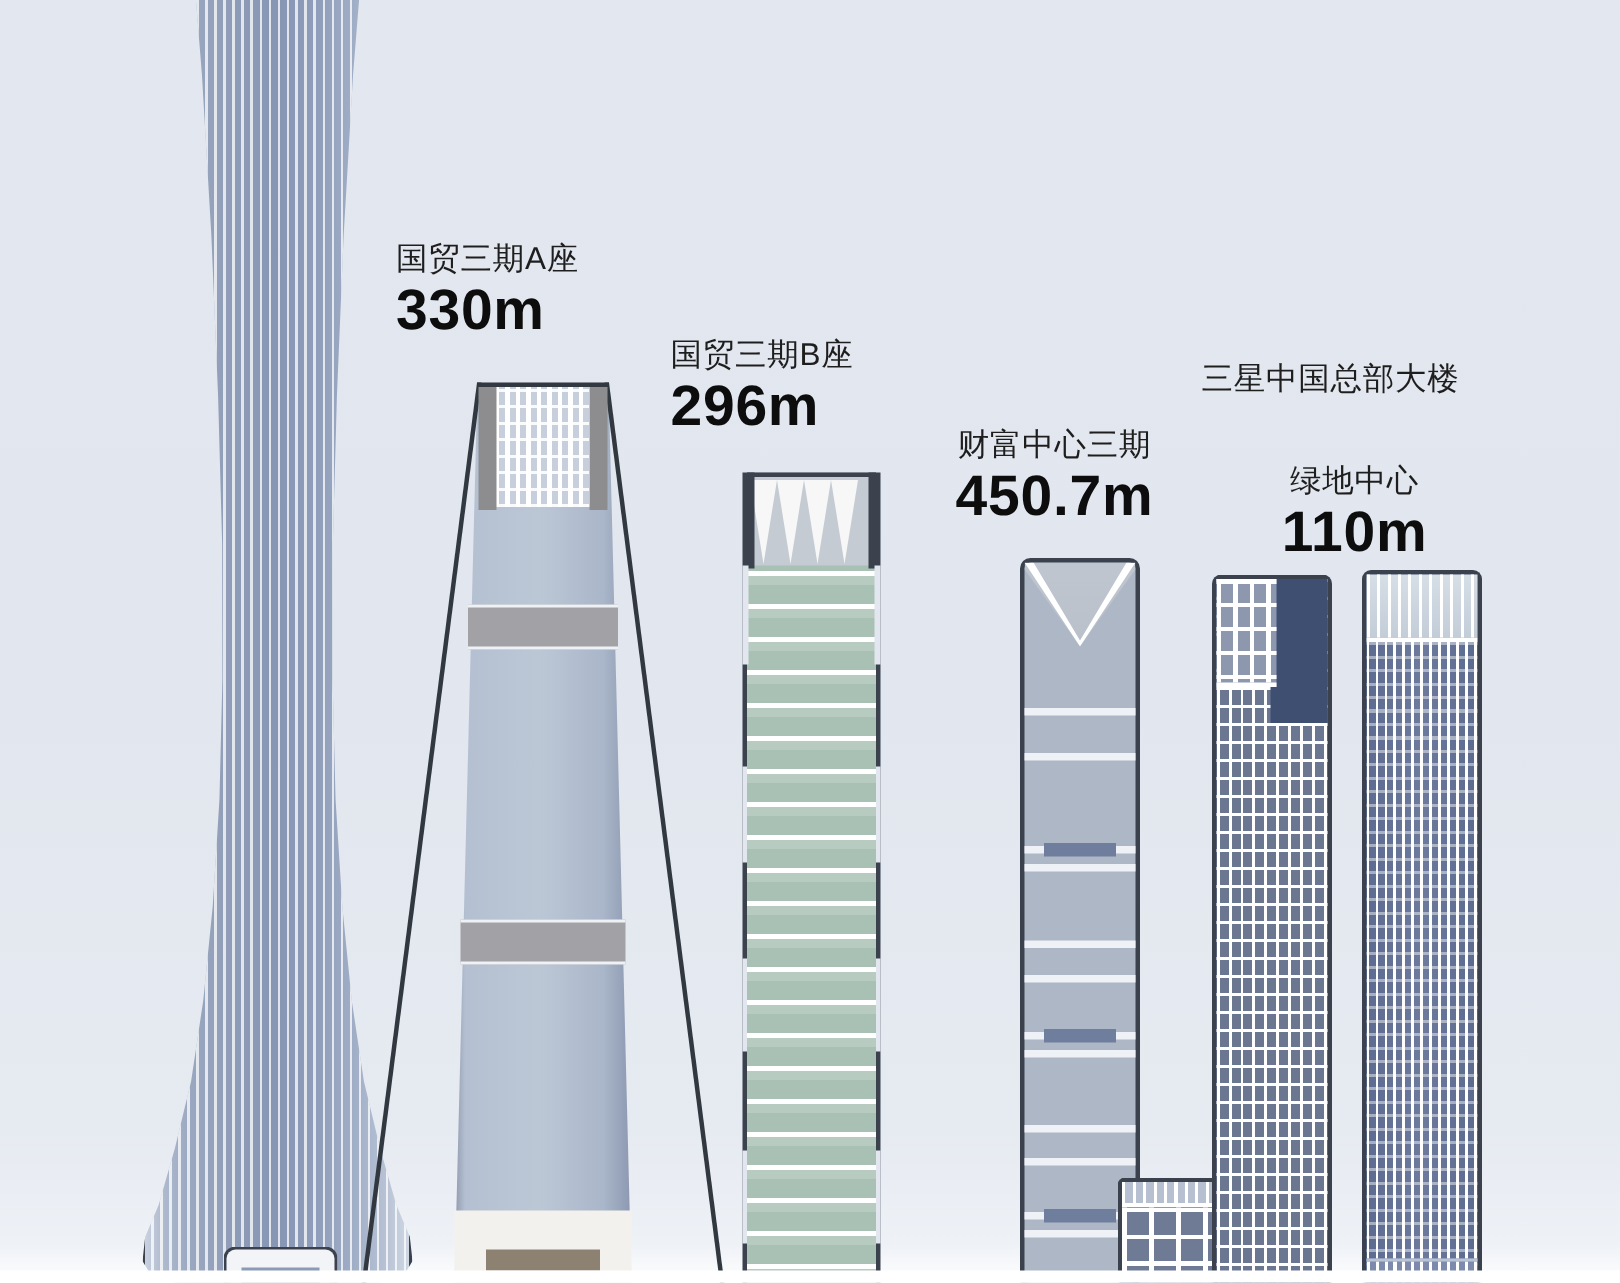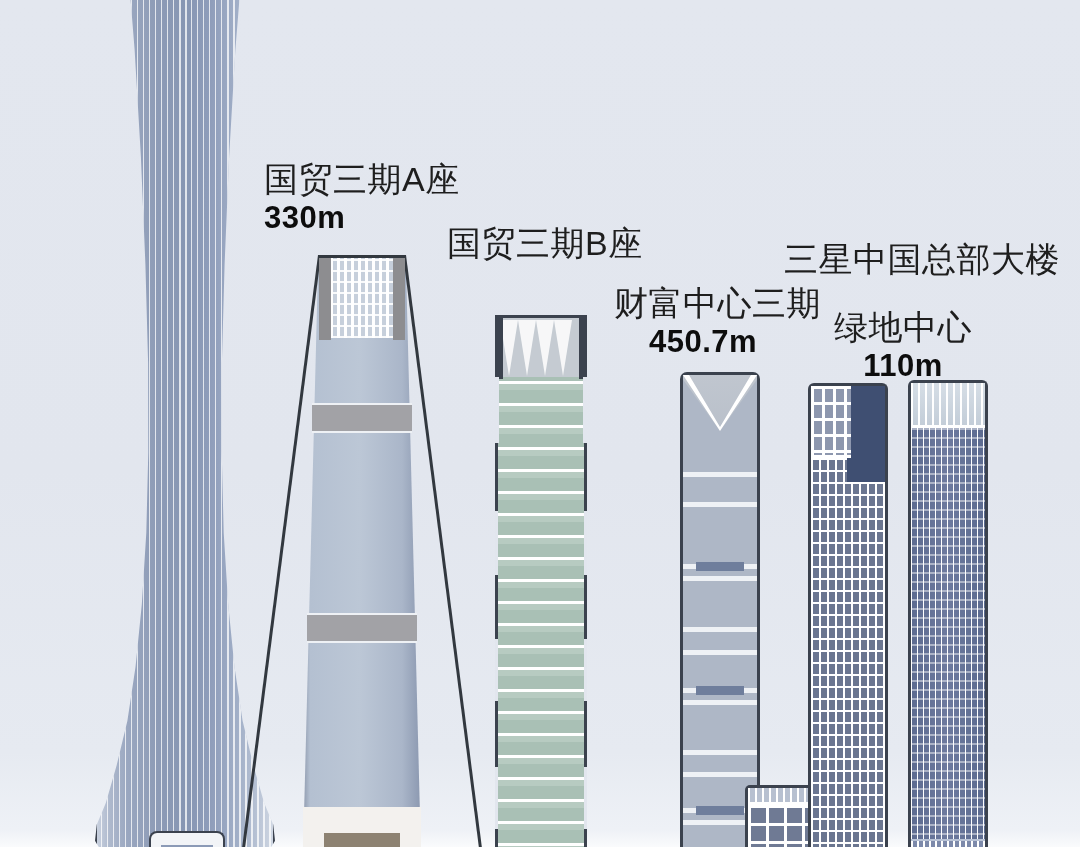--- a/index.html
+++ b/index.html
@@ -21,27 +21,27 @@
   }
 
   
   .label{
     position:absolute;
     color:#1b1b1b;
     white-space:nowrap;
     line-height:1.05;
   }
   .lbl-name{
-    font-size:34px;
+    font-size:21px;
     font-weight:400;
     letter-spacing:0.5px;
     color:#1e1e1e;
   }
   .lbl-height{
-    font-size:31px;
+    font-size:38px;
     font-weight:bold;
     color:#0d0d0d;
     letter-spacing:0.5px;
     margin-top:4px;
   }
   .lbl-center{text-align:center;}
 
   
   .tower{position:absolute;box-sizing:border-box;}
 
@@ -366,28 +366,29 @@
 
   <div class="ground"></div>
 
   <div class="label" style="left:264px; top:162px;">
     <div class="lbl-name">国贸三期A座</div>
     <div class="lbl-height">330m</div>
   </div>
 
   <div class="label" style="left:447px; top:226px;">
     <div class="lbl-name">国贸三期B座</div>
+    <div class="lbl-height">296m</div>
   </div>
 
   <div class="label lbl-center" style="left:614px; top:286px; width:178px;">
     <div class="lbl-name">财富中心三期</div>
     <div class="lbl-height">450.7m</div>
   </div>
 
-  <div class="label" style="left:784px; top:242px;text-align:center;">
+  <div class="label" style="left:801px; top:242px;text-align:center;">
     <div class="lbl-name">三星中国总部大楼</div>
   </div>
 
   <div class="label lbl-center" style="left:822px; top:286px; width:162px;margin-top:24px;">
     <div class="lbl-name">绿地中心</div>
     <div class="lbl-height">110m</div>
   </div>
 
 </div>
 

